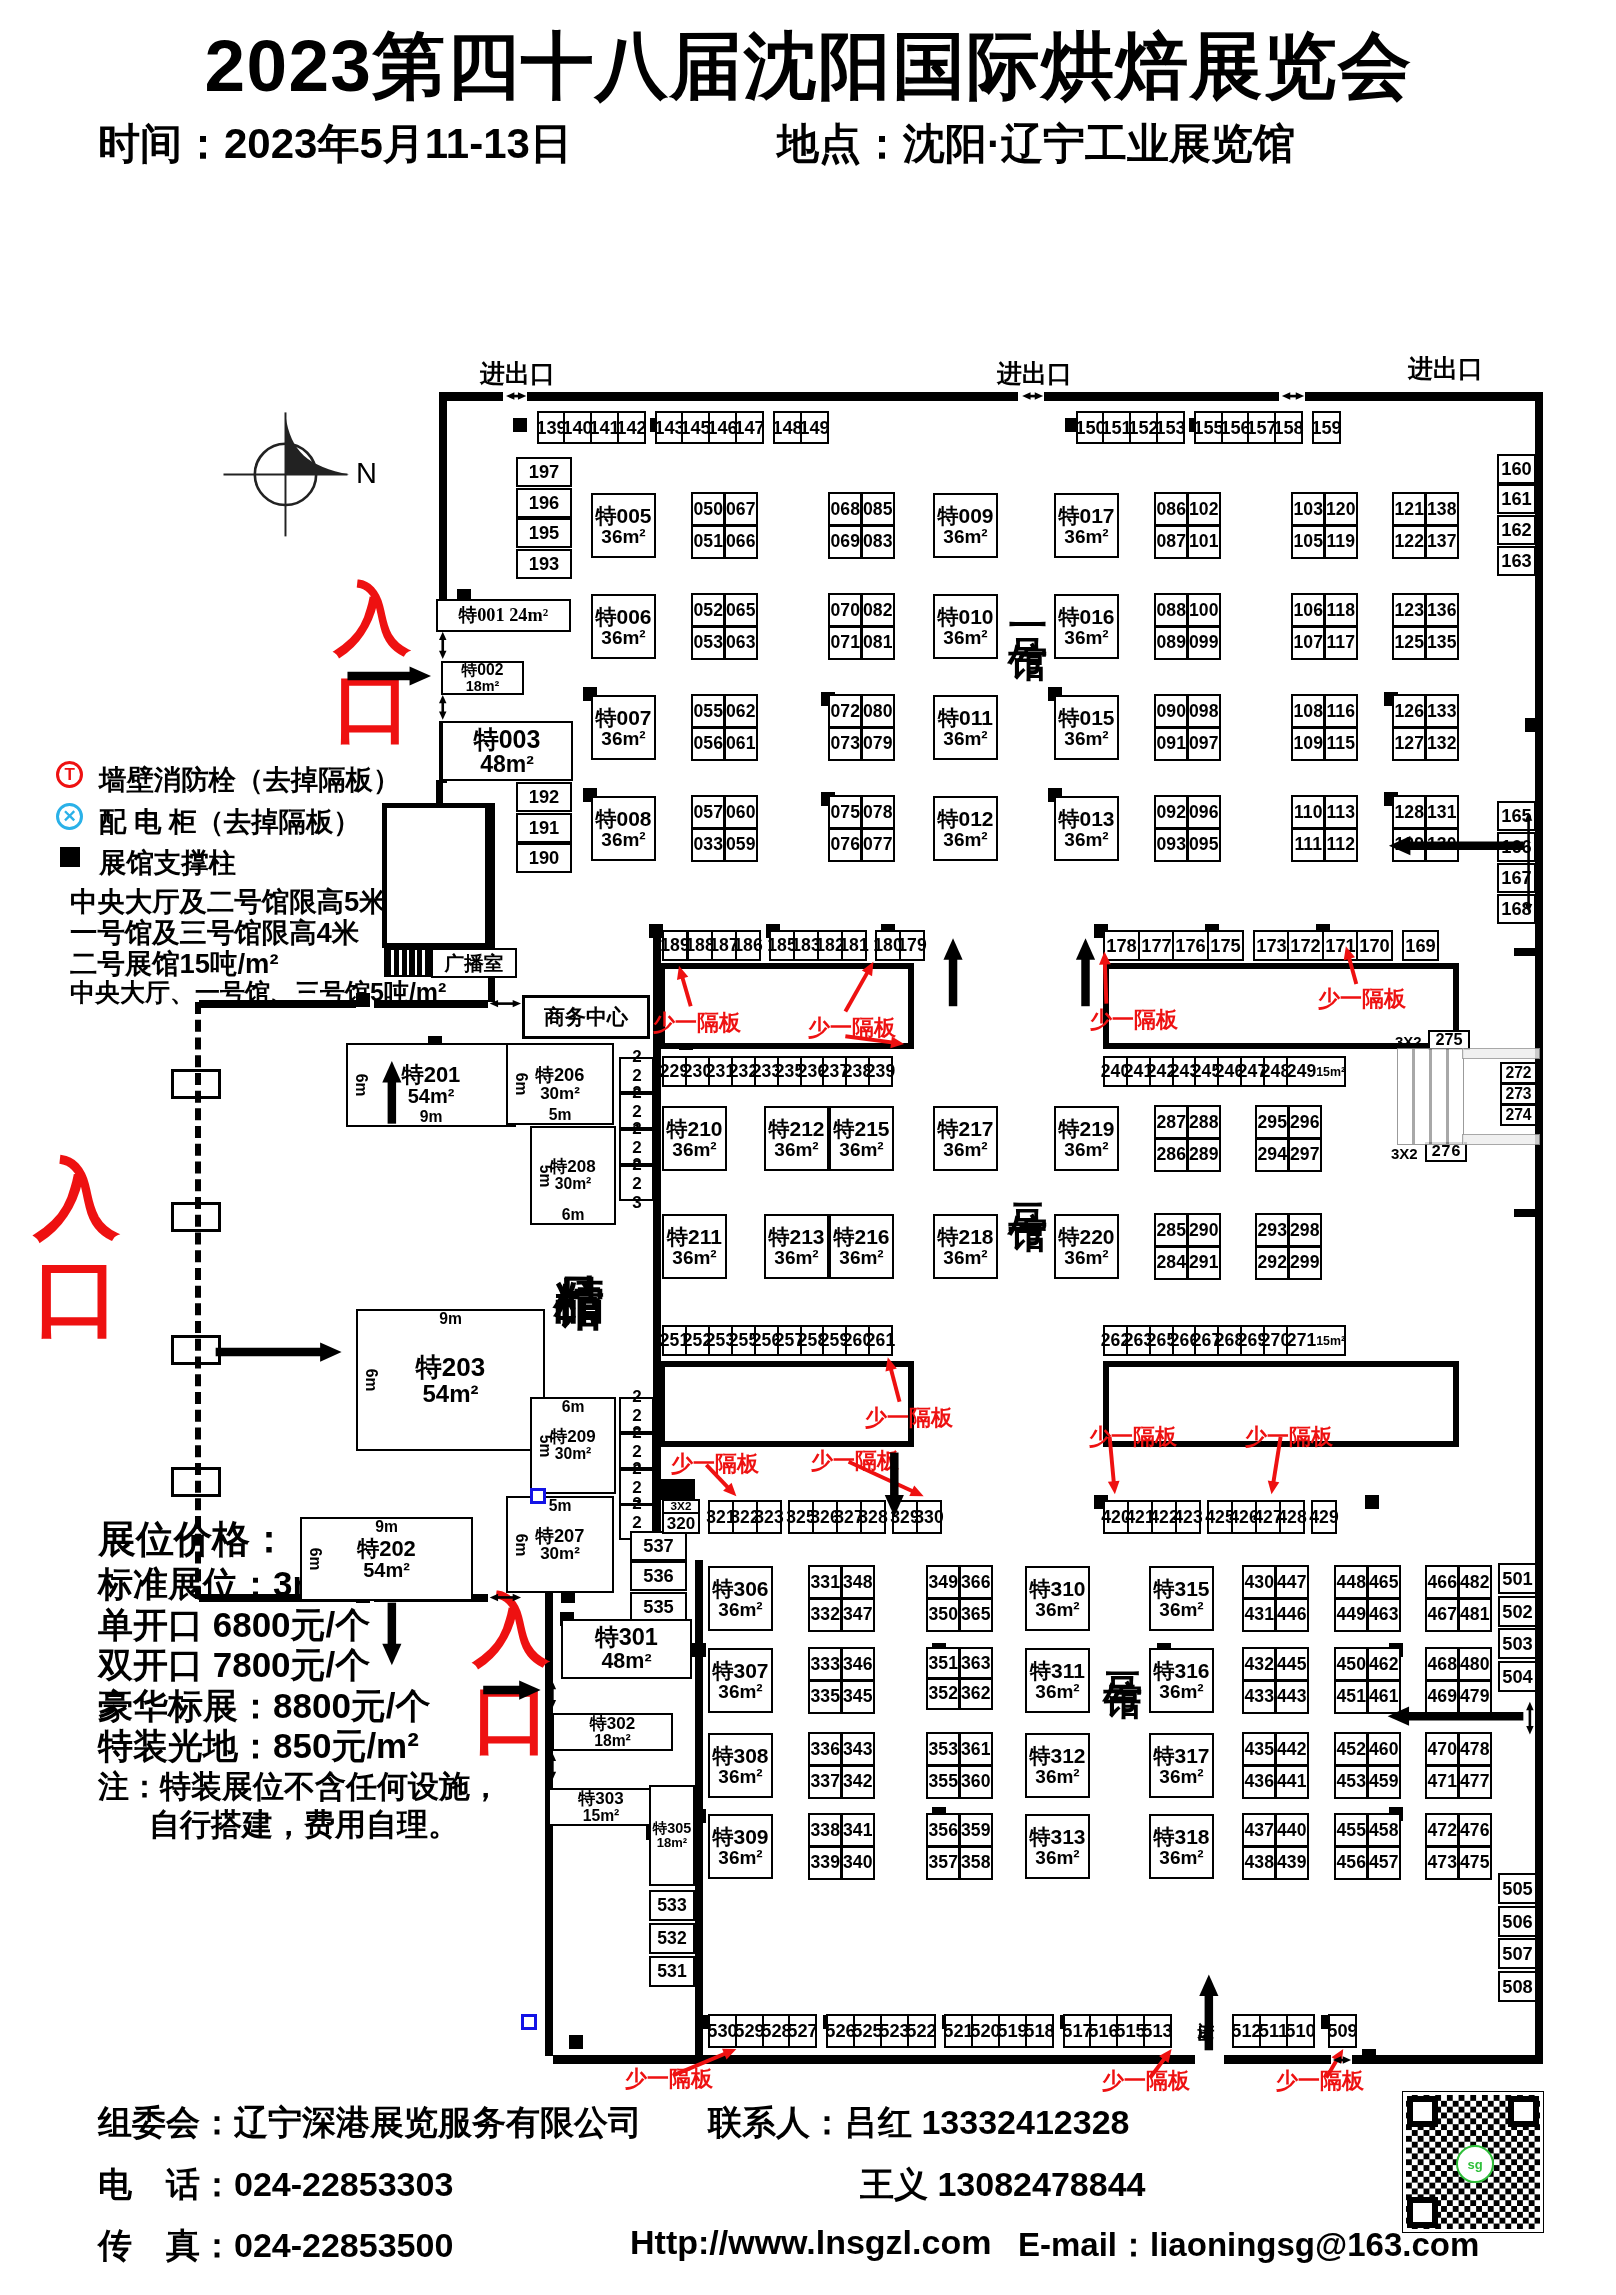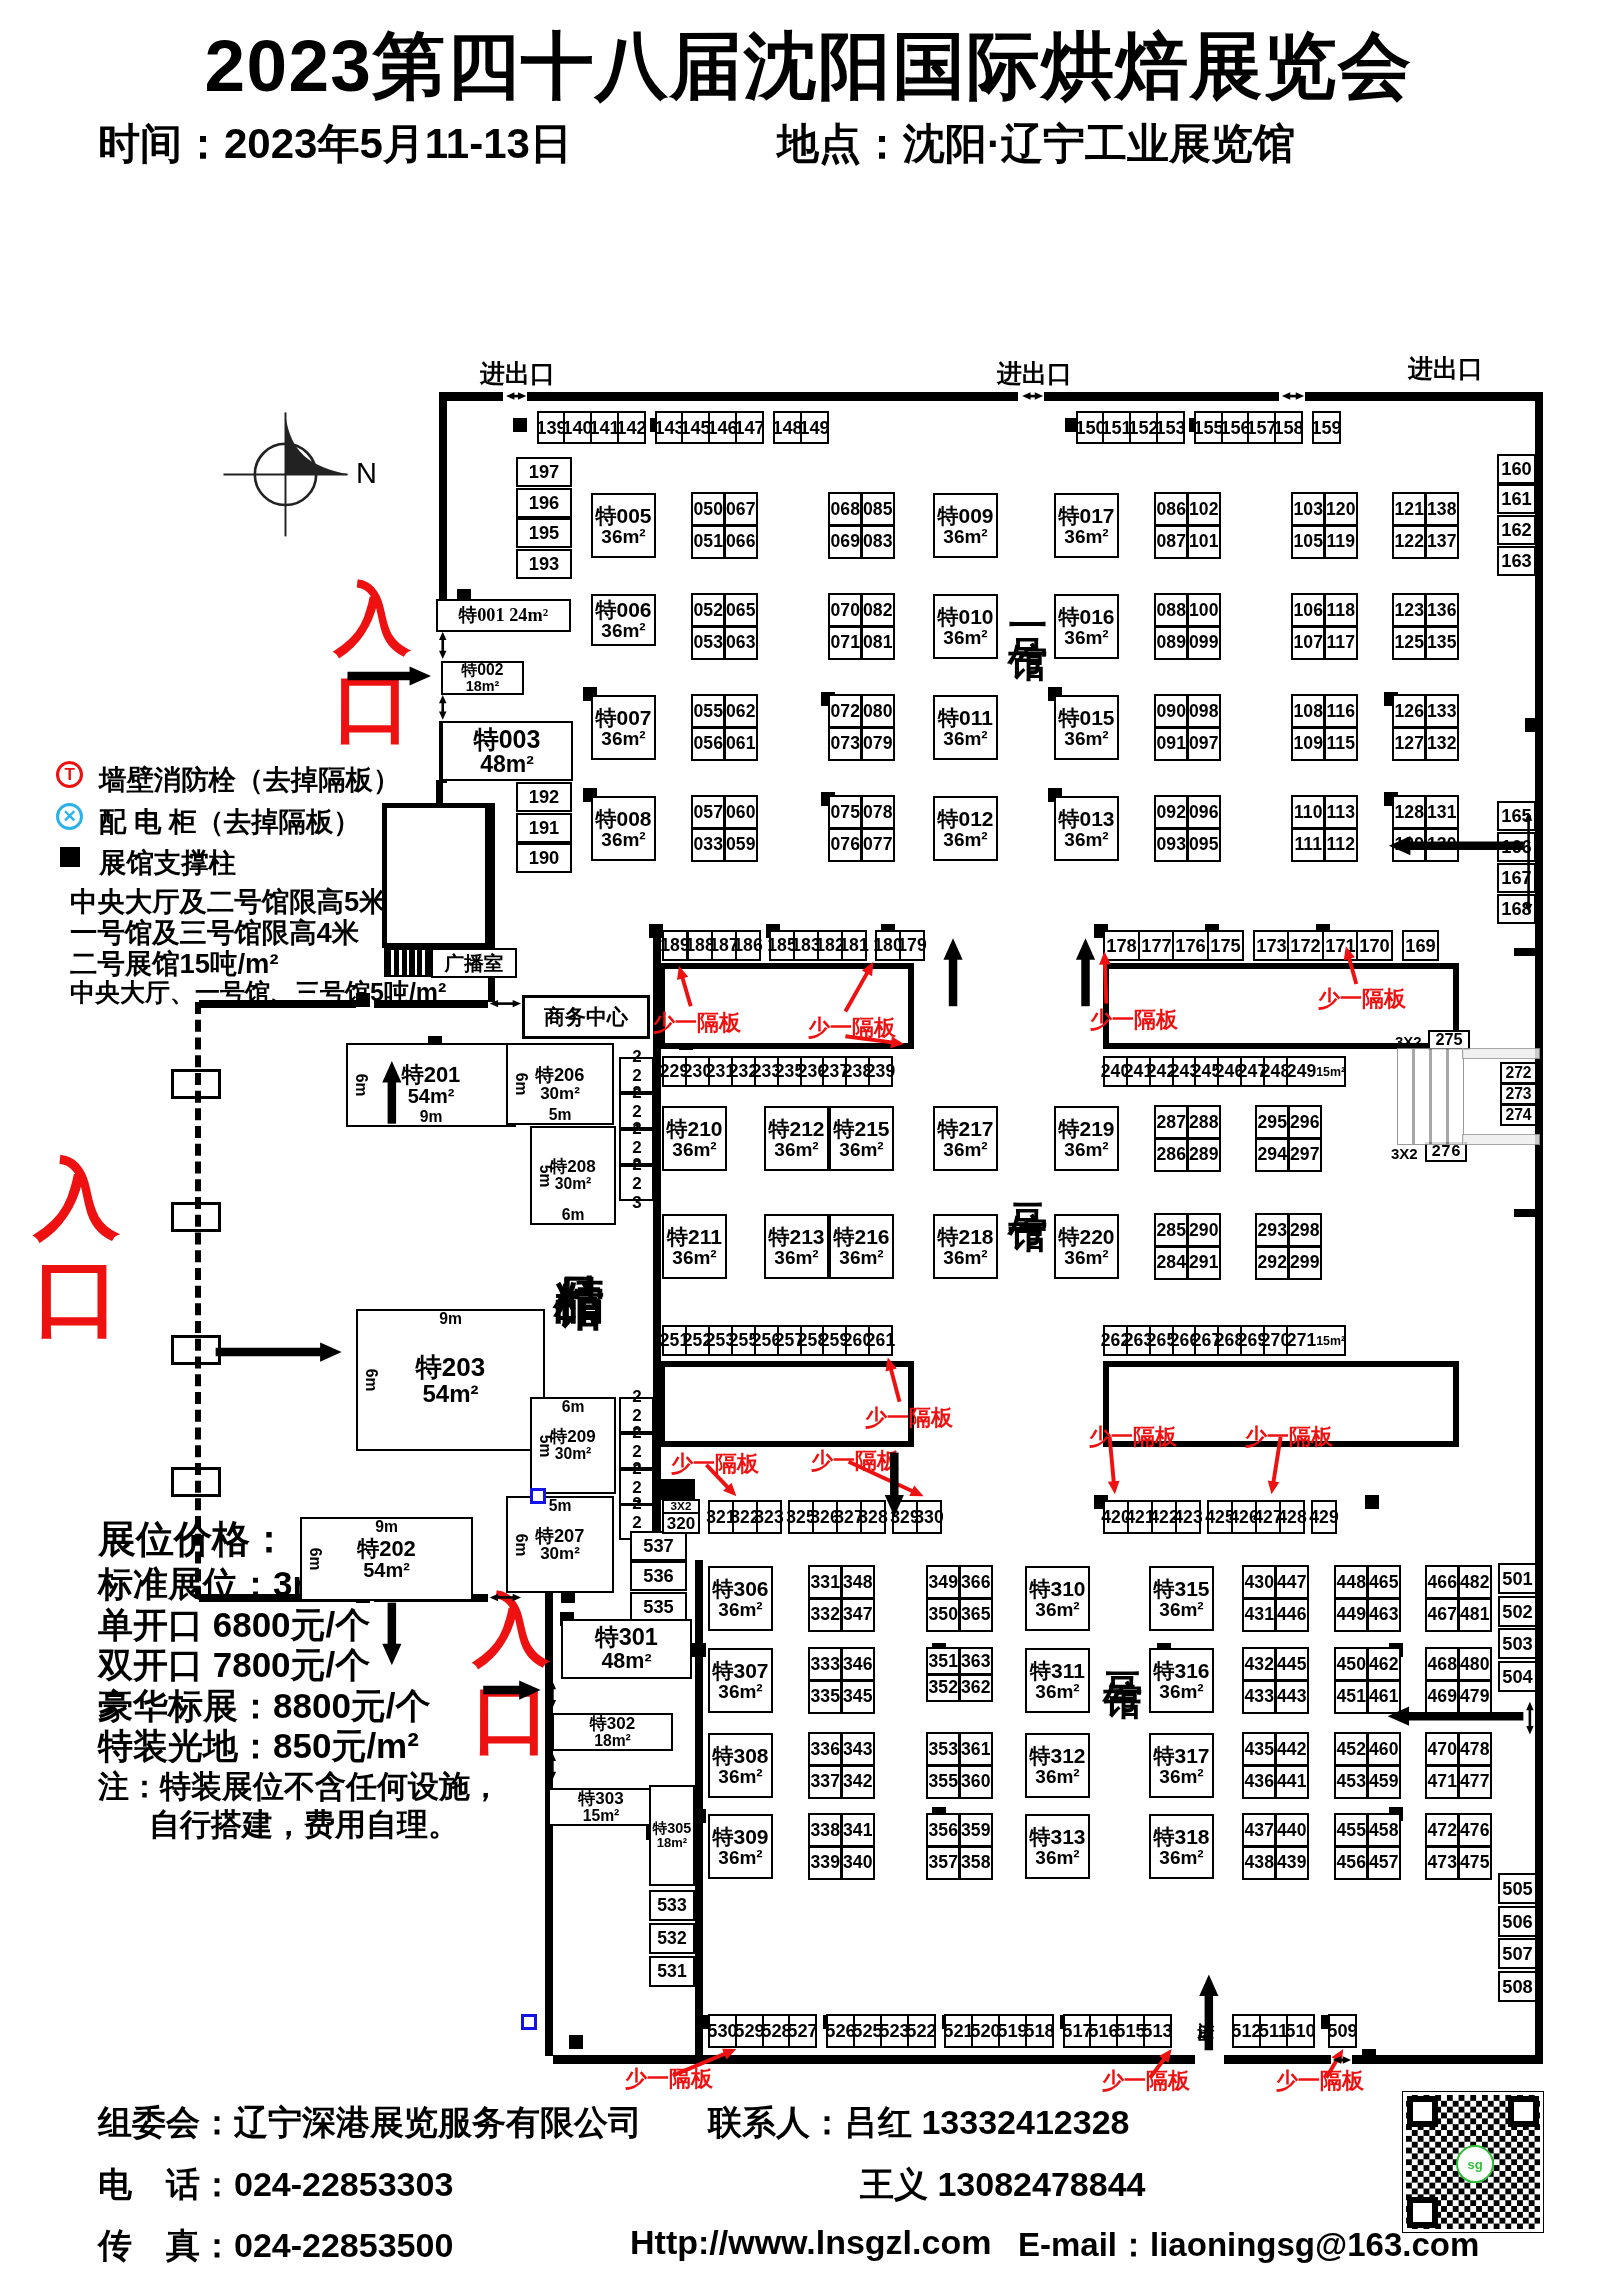--- a/index.html
+++ b/index.html
@@ -484,21 +484,21 @@
         <div>482</div>
         <div>467</div>
         <div>481</div>
       </div>
       <div class="quad" style="left: 809px; top: 1648px; width: 65px; height: 65px;">
         <div>333</div>
         <div>346</div>
         <div>335</div>
         <div>345</div>
       </div>
-      <div class="quad" style="left: 927px; top: 1648px; width: 65px; height: 53px;">
+      <div class="quad" style="left: 927px; top: 1648px; width: 65px; height: 61px;">
         <div>351</div>
         <div>363</div>
         <div>352</div>
         <div>362</div>
       </div>
       <div class="quad" style="left: 1243px; top: 1648px; width: 65px; height: 65px;">
         <div>432</div>
         <div>445</div>
         <div>433</div>
         <div>443</div>
@@ -589,21 +589,21 @@
         <div style="font-size: 19px;">36m²</div>
       </div>
       <div class="special" style="left: 933px; top: 493px; width: 65px; height: 65px; font-size: 21px;">
         <div>特009</div>
         <div style="font-size: 19px;">36m²</div>
       </div>
       <div class="special" style="left: 1054px; top: 493px; width: 65px; height: 65px; font-size: 21px;">
         <div>特017</div>
         <div style="font-size: 19px;">36m²</div>
       </div>
-      <div class="special" style="left: 591px; top: 594px; width: 65px; height: 52px; font-size: 21px;">
+      <div class="special" style="left: 591px; top: 594px; width: 65px; height: 65px; font-size: 21px;">
         <div>特006</div>
         <div style="font-size: 19px;">36m²</div>
       </div>
       <div class="special" style="left: 933px; top: 594px; width: 65px; height: 65px; font-size: 21px;">
         <div>特010</div>
         <div style="font-size: 19px;">36m²</div>
       </div>
       <div class="special" style="left: 1054px; top: 594px; width: 65px; height: 65px; font-size: 21px;">
         <div>特016</div>
         <div style="font-size: 19px;">36m²</div>

